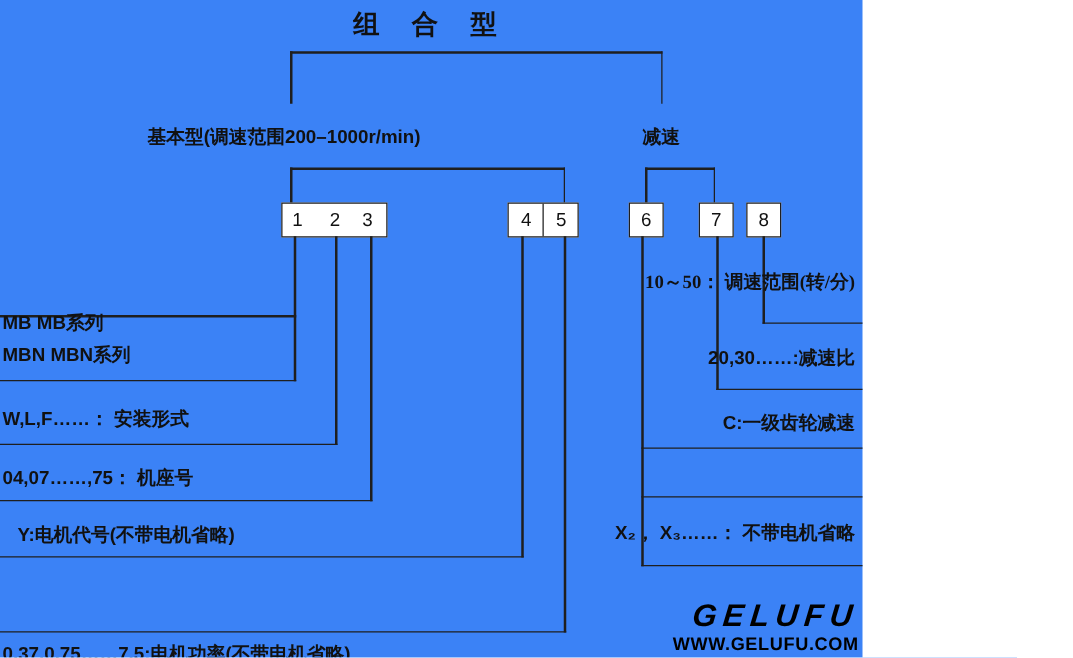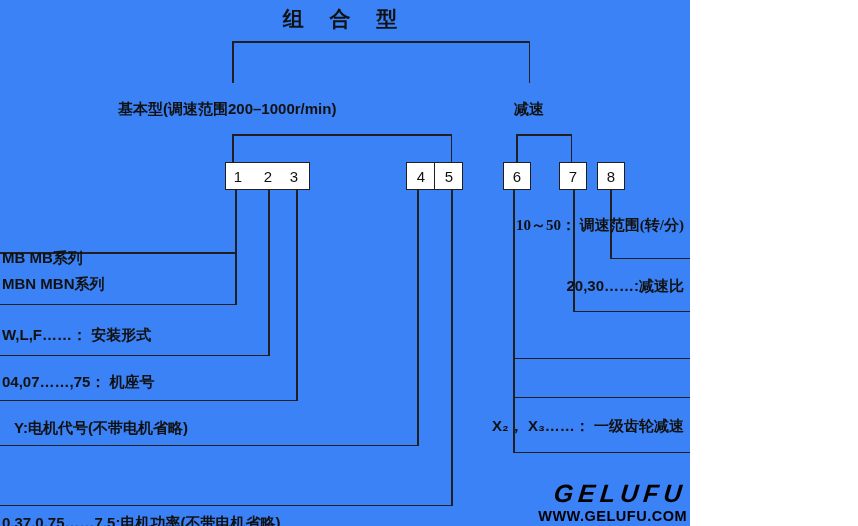--- a/index.html
+++ b/index.html
@@ -114,20 +114,21 @@
 
   <div class="side-label left" style="top:233px;margin-top:16px;">MB MB系列</div>
   <div class="side-label left" style="top:275px;">MBN MBN系列</div>
   <div class="side-label left" style="top:326px;">W,L,F……： 安装形式</div>
   <div class="side-label left" style="top:373px;">04,07……,75： 机座号</div>
   <div class="side-label left" style="top:419px;margin-left:12px;">Y:电机代号(不带电机省略)</div>
   <div class="side-label left" style="top:478px;margin-top:36px;">0.37,0.75……7.5:电机功率(不带电机省略)</div>
 
   <div class="side-label right" style="top:216px;font-family:Liberation Serif, serif;">10～50： 调速范围(转/分)</div>
   <div class="side-label right" style="top:277px;text-align:right;">20,30……:减速比</div>
-  <div class="side-label right" style="top:417px;">X₂， X₃……： 一级齿轮减速</div>
+  <div class="side-label right" style="top:329px;">C:一级齿轮减速</div>
+  <div class="side-label right" style="top:417px;">X₂， X₃……： 不带电机省略</div>
 
   <div class="logo">
     <div class="logo-brand">GELUFU</div>
     <div class="logo-site">WWW.GELUFU.COM</div>
   </div>
 
 </div>
 
 </body></html>

